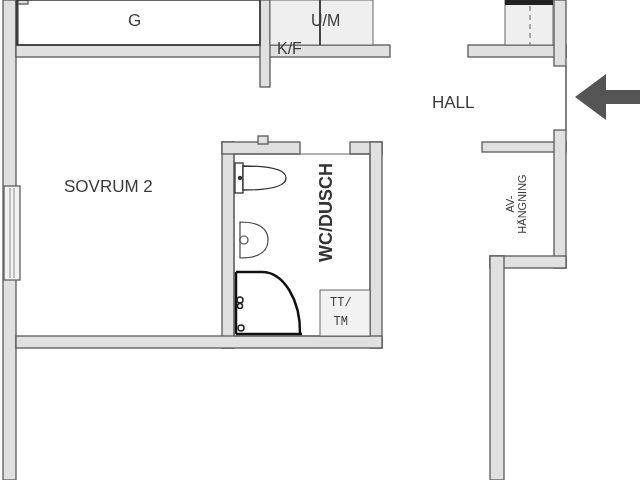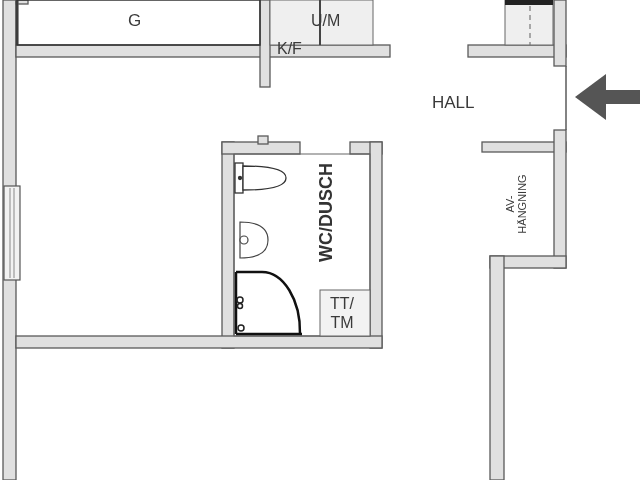--- a/index.html
+++ b/index.html
@@ -5,21 +5,21 @@
   html, body { margin: 0; padding: 0; background: #ffffff; }
   body { width: 640px; height: 480px; position: relative; overflow: hidden;
          font-family: "Liberation Sans", sans-serif; }
   .plan { position: absolute; left: 0; top: 0; width: 640px; height: 480px; }
   .label { position: absolute; color: #3a3a3a; font-family: "Liberation Sans", sans-serif;
            white-space: nowrap; }
   .room-label { font-size: 17px; }
   .small-label { font-size: 16px; }
   .v-label { font-size: 18px; transform-origin: center; }
   .av-label { font-size: 11px; line-height: 12px; text-align: center; }
-  .tt-label { font-size: 16px; line-height: 19px; text-align: center; }
+  .tt-label { font-size: 12px; line-height: 19px; text-align: center; font-family: Liberation Mono, monospace; }
 </style>
 </head>
 <body>
 
 <div class="plan">
   <svg width="640" height="480" viewBox="0 0 640 480" xmlns="http://www.w3.org/2000/svg">
     <g fill="#e0e0e0" stroke="#5a5a5a" stroke-width="1.3">
 
       <rect x="3" y="0" width="13" height="480"></rect>
 
@@ -92,20 +92,21 @@
     <g fill="#555">
       <polygon points="575,97 606,74 606,120"></polygon>
       <rect x="604" y="90" width="36" height="14"></rect>
     </g>
   </svg>
 
   <div class="label room-label" style="left:128px; top:11px;">G</div>
   <div class="label small-label" style="left:277px; top:12px;margin-top:28px;">K/F</div>
   <div class="label small-label" style="left:311px; top:12px;">U/M</div>
   <div class="label room-label" style="left:432px; top:93px;">HALL</div>
+  <div class="label room-label" style="left:64px; top:177px;">SOVRUM 2</div>
   <div class="label v-label" style="left:277px; top:202px; transform: rotate(-90deg); font-weight:bold; color:#333;">WC/DUSCH</div>
 
   <div class="label tt-label" style="left:330px; top:294px;">
     <div>TT/</div>
     <div>TM</div>
   </div>
 
   <div class="label av-label" style="left:486px; top:192px; transform: rotate(-90deg);">
     <div>AV-</div>
     <div>HÄNGNING</div>

